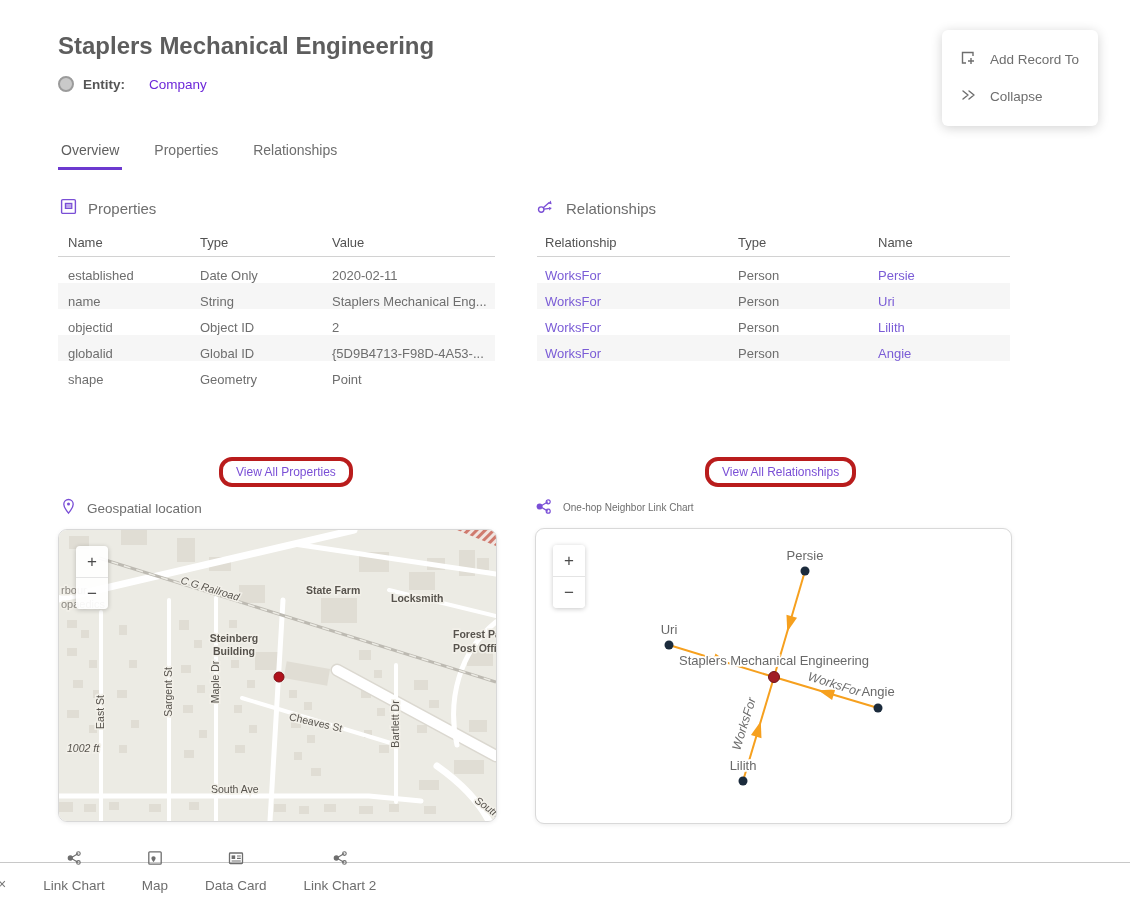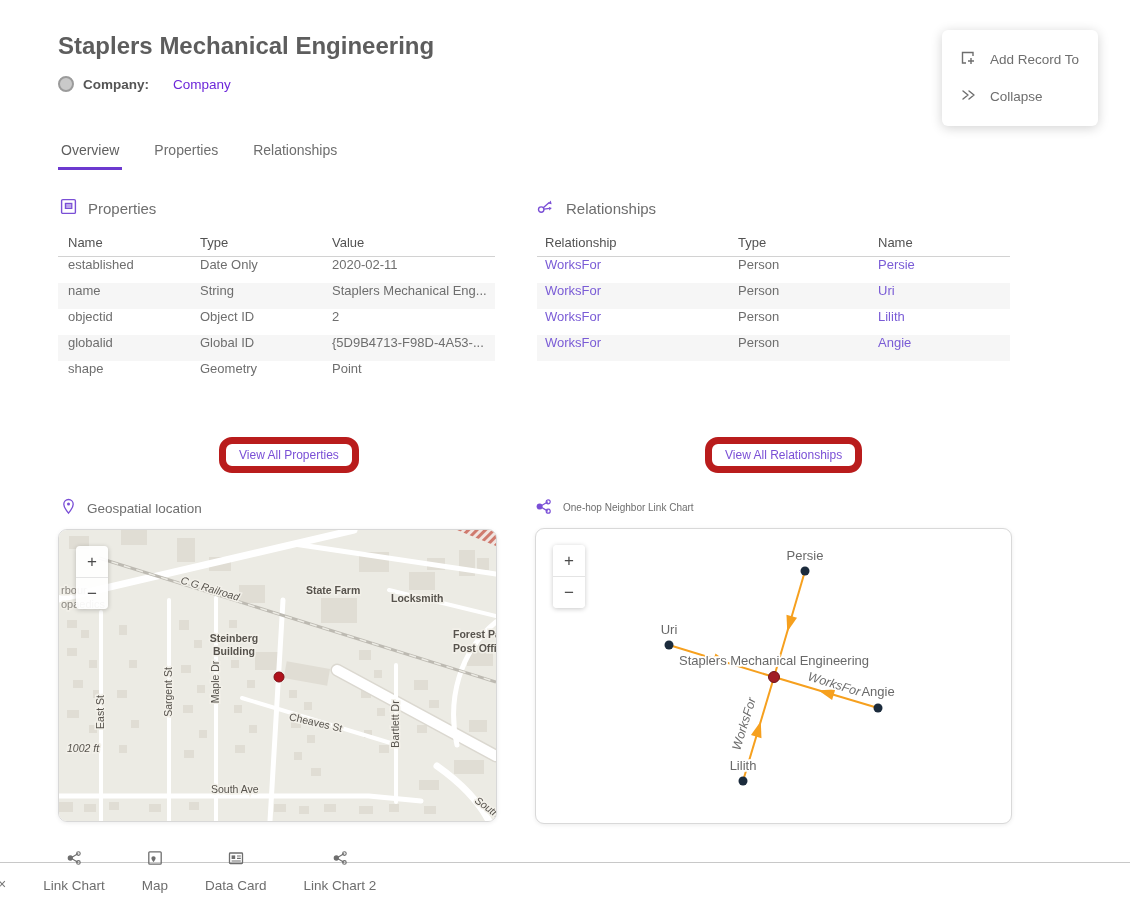--- a/index.html
+++ b/index.html
@@ -24,35 +24,35 @@
   .tab-row { position:absolute; left:58px; top:142px; display:flex; gap:29px; font-size:14px; color:#6e6e6e; }
   .tab { padding:0 3px 9px 3px; border-bottom:3px solid transparent; cursor:pointer; }
   .tab.active { border-bottom-color:#6c39cf; color:#5f5f5f; }
 
   
   .sec-h { position:absolute; display:flex; align-items:center; gap:11px; font-size:15px; color:#6e6e6e; }
 
   
   .dtable { position:absolute; font-size:13px; }
   .t-head { display:flex; height:28px; align-items:center; color:#525252; border-bottom:1px solid #d2d2d2; }
-  .t-row  { display:flex; height:26px; align-items:flex-start; color:#6e6e6e; }
+  .t-row  { display:flex; height:26px; align-items:flex-end; color:#6e6e6e; }
   .t-row.striped { background:#f6f6f6; }
   .props { left:58px; top:228px; width:437px; }
   .props .c1 { width:142px; padding-left:10px; box-sizing:border-box; }
   .props .c2 { width:132px; }
   .props .c3 { flex:1; }
   .rels { left:537px; top:228px; width:473px; }
   .rels .c1 { width:201px; padding-left:8px; box-sizing:border-box; }
   .rels .c2 { width:140px; }
   .rels .c3 { flex:1; }
   .link { color:#7a5cd6; cursor:pointer; }
 
   
-  .pill { position:absolute; border:7px solid #b91c1c; color:#7a4fd6; background:#fff;
-    border-radius:13px; font-size:12px; padding:4px 13px; font-family:inherit; cursor:pointer; }
+  .pill { position:absolute; border:4px solid #b91c1c; color:#7a4fd6; background:#fff;
+    border-radius:13px; font-size:12px; padding:4px 13px; font-family:inherit; cursor:pointer;margin-top:20px; }
 
   
   .map-card { position:absolute; left:58px; top:529px; width:437px; height:291px;
     border:1px solid #d8d8d8; border-radius:9px; overflow:hidden; box-shadow:0 1px 4px rgba(0,0,0,.08); }
   .lc-card { position:absolute; left:535px; top:528px; width:475px; height:294px;
     border:1px solid #d9d9d9; border-radius:9px; background:#fff; overflow:hidden; box-shadow:0 1px 4px rgba(0,0,0,.08); }
   .zoomctl { position:absolute; left:17px; top:16px; width:32px; background:rgba(255,255,255,.93);
     border-radius:4px; box-shadow:0 1px 5px rgba(0,0,0,.22); z-index:5; }
   .zbtn { width:32px; height:31px; display:flex; align-items:center; justify-content:center;
     font-size:17px; color:#4a4a4a; cursor:pointer; }
@@ -73,21 +73,21 @@
   .lc-edge-lbl { fill:#6e6e6e; font-size:12.5px; paint-order:stroke; stroke:#ffffff; stroke-width:3px; }
 </style>
 </head>
 <body>
 
 <div class="screen">
 
   <div class="page-title">Staplers Mechanical Engineering</div>
   <div class="entity-row">
     <div class="entity-dot"></div>
-    <span class="entity-label">Company:</span>
+    <span class="entity-label">Entity:</span>
     <span class="entity-value">Company</span>
   </div>
 
   <div class="float-menu">
     <div class="menu-item">
       <span>
         <svg width="18" height="18" viewBox="0 0 18 18">
             <path d="M14 7 V3.5 H3.5 V14 H7" fill="none" stroke="#6e6e6e" stroke-width="1.4"></path>
             <path d="M12 9 V15 M9 12 H15" stroke="#6e6e6e" stroke-width="1.4"></path>
           </svg>

